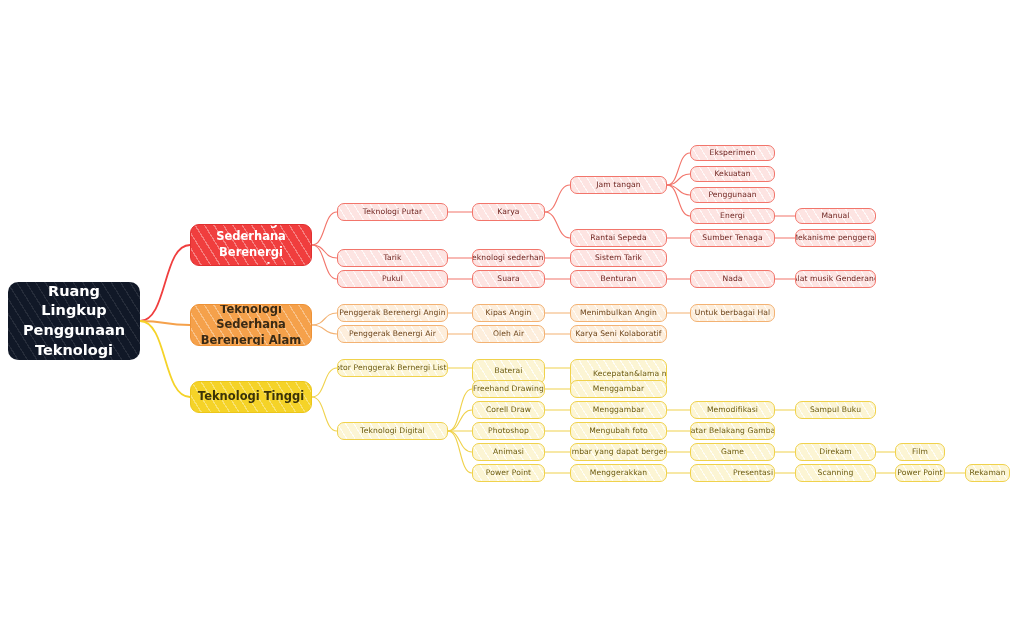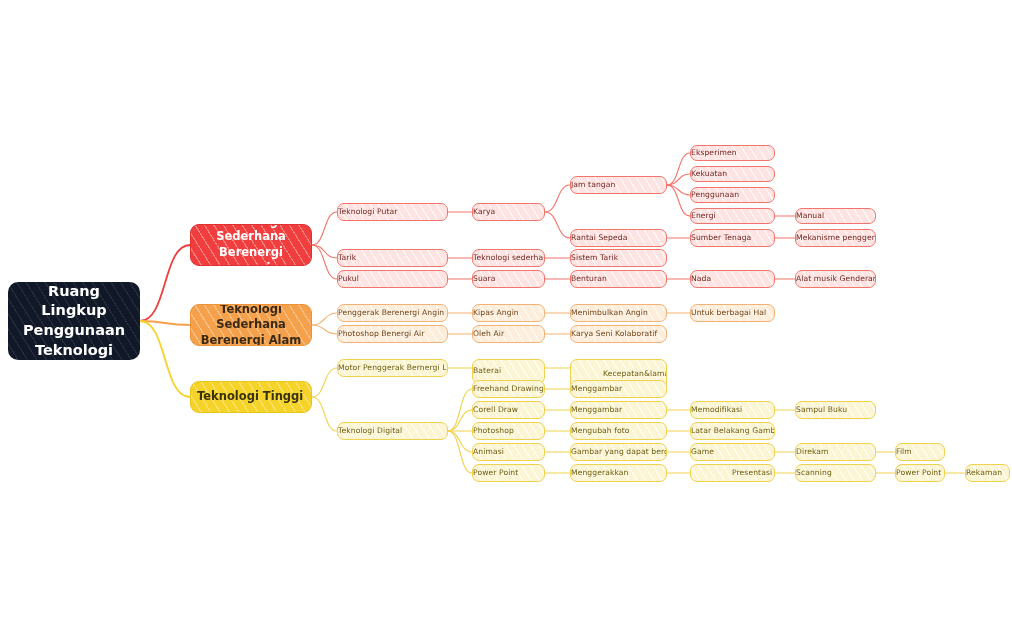--- a/index.html
+++ b/index.html
@@ -9,21 +9,21 @@
     font-family:"DejaVu Sans","Liberation Sans",sans-serif;
     overflow:hidden;
     position:relative;
   }
   #canvas{position:absolute;left:0;top:0;width:1012px;height:627px;}
   svg.links{position:absolute;left:0;top:0;width:1012px;height:627px;pointer-events:none;}
 
   .node{
     position:absolute;
     box-sizing:border-box;
-    display:flex;align-items:center;
+    display:flex;align-items:center;justify-content:center;
     text-align:center;
     border-radius:7px;
     line-height:1.15;
     white-space:nowrap;
     overflow:hidden;
   }
 
   
   .node.root{
     background:#111827;
@@ -219,21 +219,21 @@
       <div class="node leaf orange" style="left: 472px; top: 304px; width: 73px; height: 18px;">
         <span>Kipas Angin</span>
       </div>
       <div class="node leaf orange" style="left: 570px; top: 304px; width: 97px; height: 18px;">
         <span>Menimbulkan Angin</span>
       </div>
       <div class="node leaf orange" style="left: 690px; top: 304px; width: 85px; height: 18px;">
         <span>Untuk berbagai Hal</span>
       </div>
       <div class="node leaf orange" style="left: 337px; top: 325px; width: 111px; height: 18px;">
-        <span>Photoshop Benergi Air</span>
+        <span>Penggerak Benergi Air</span>
       </div>
       <div class="node leaf orange" style="left: 472px; top: 325px; width: 73px; height: 18px;">
         <span>Oleh Air</span>
       </div>
       <div class="node leaf orange" style="left: 570px; top: 325px; width: 97px; height: 18px;">
         <span>Karya Seni Kolaboratif</span>
       </div>
       <div class="node leaf yellow" style="left: 337px; top: 359px; width: 111px; height: 18px;">
         <span>Motor Penggerak Bernergi Listrik</span>
       </div>

